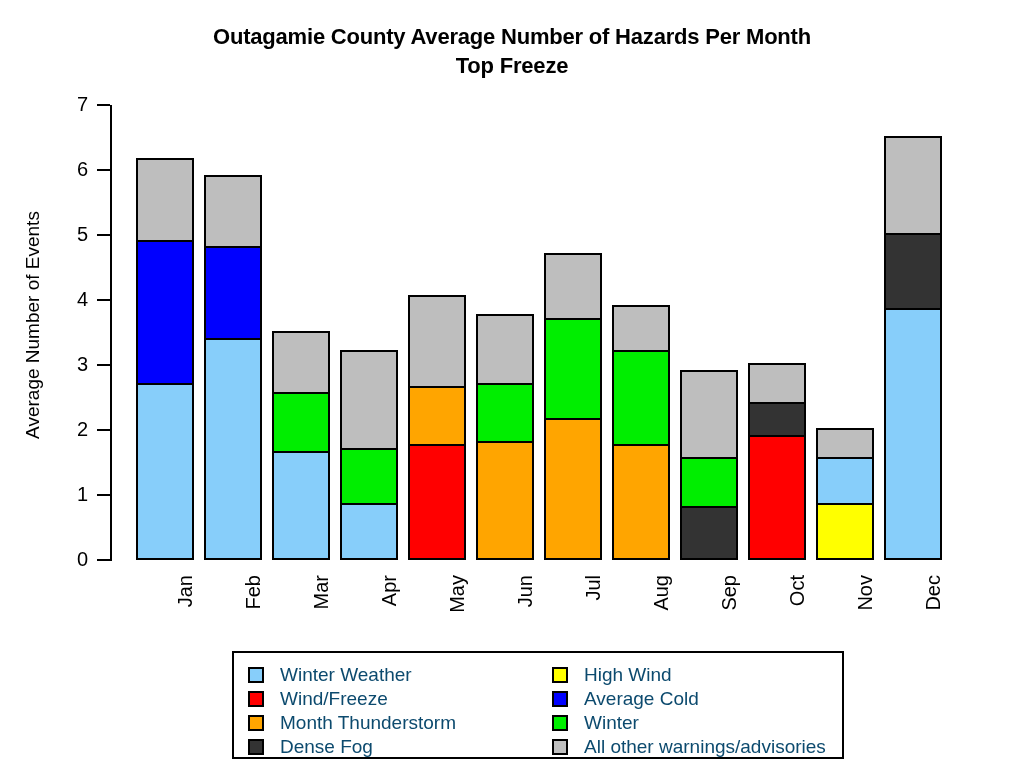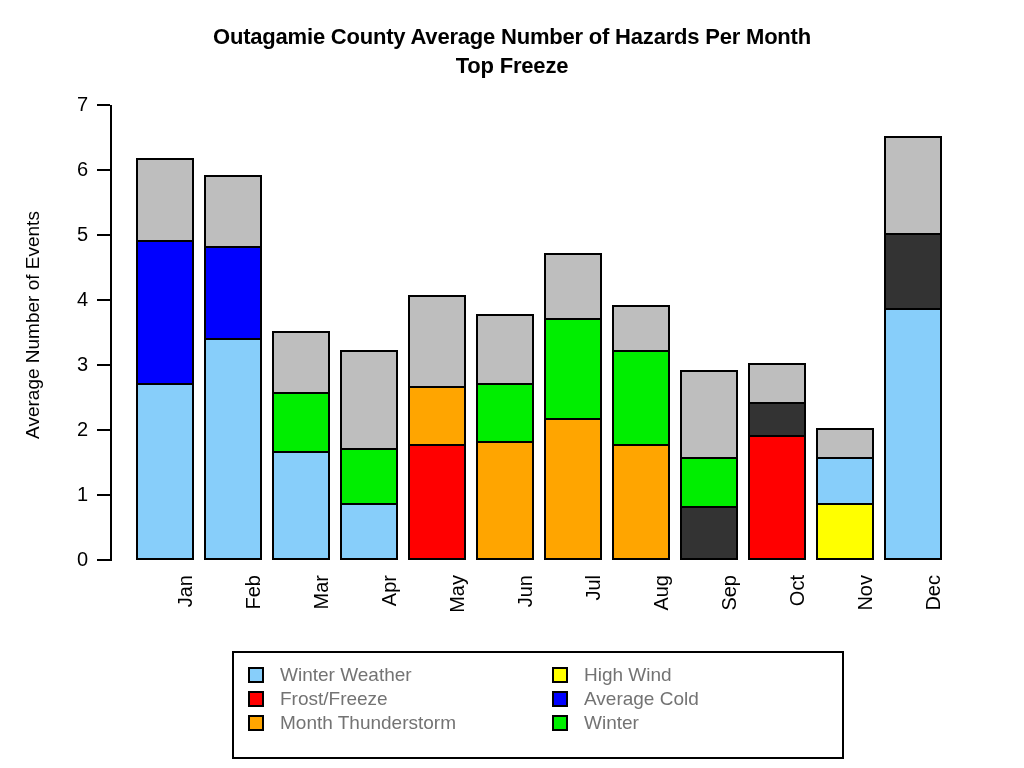--- a/index.html
+++ b/index.html
@@ -137,21 +137,21 @@
   .legend-swatch {
     width: 16px;
     height: 16px;
     border: 2px solid #000000;
     margin-right: 16px;
     flex: 0 0 auto;
     box-sizing: border-box;
   }
   .legend-label {
     font-size: 19px;
-    color: #737373;
+    color: #0c4a6e;
     white-space: nowrap;
     line-height: 19px;
   }
 </style>
 </head>
 <body>
 
 <div id="chart-root">
 
   <div id="chart-title">
@@ -262,36 +262,44 @@
     </div>
 
   <div id="legend-box">
     <div class="legend-col" id="legend-col-left">
         <div class="legend-item">
           <span class="legend-swatch" style="background: rgb(135, 206, 250);"></span>
           <span class="legend-label">Winter Weather</span>
         </div>
         <div class="legend-item">
           <span class="legend-swatch" style="background: rgb(255, 0, 0);"></span>
-          <span class="legend-label">Frost/Freeze</span>
+          <span class="legend-label">Wind/Freeze</span>
         </div>
         <div class="legend-item">
           <span class="legend-swatch" style="background: rgb(255, 165, 0);"></span>
           <span class="legend-label">Month Thunderstorm</span>
         </div>
+        <div class="legend-item">
+          <span class="legend-swatch" style="background: rgb(51, 51, 51);"></span>
+          <span class="legend-label">Dense Fog</span>
+        </div>
       </div>
     <div class="legend-col" id="legend-col-right">
         <div class="legend-item">
           <span class="legend-swatch" style="background: rgb(255, 255, 0);"></span>
           <span class="legend-label">High Wind</span>
         </div>
         <div class="legend-item">
           <span class="legend-swatch" style="background: rgb(0, 0, 255);"></span>
           <span class="legend-label">Average Cold</span>
         </div>
         <div class="legend-item">
           <span class="legend-swatch" style="background: rgb(0, 238, 0);"></span>
           <span class="legend-label">Winter</span>
         </div>
+        <div class="legend-item">
+          <span class="legend-swatch" style="background: rgb(190, 190, 190);"></span>
+          <span class="legend-label">All other warnings/advisories</span>
+        </div>
       </div>
   </div>
 
 </div>
 
 </body></html>

